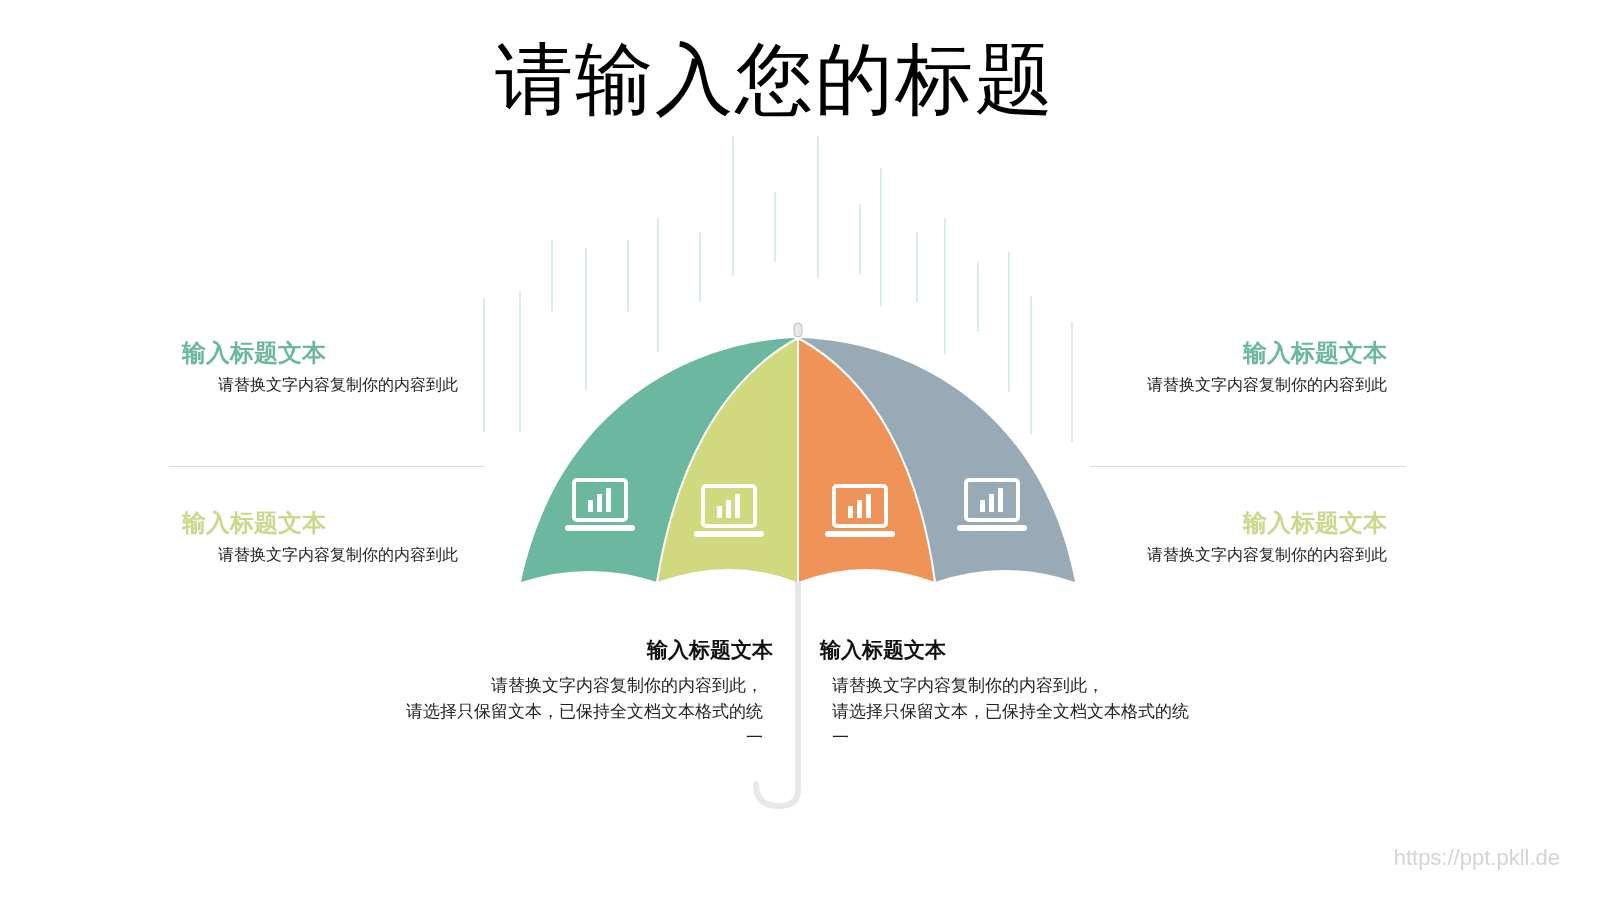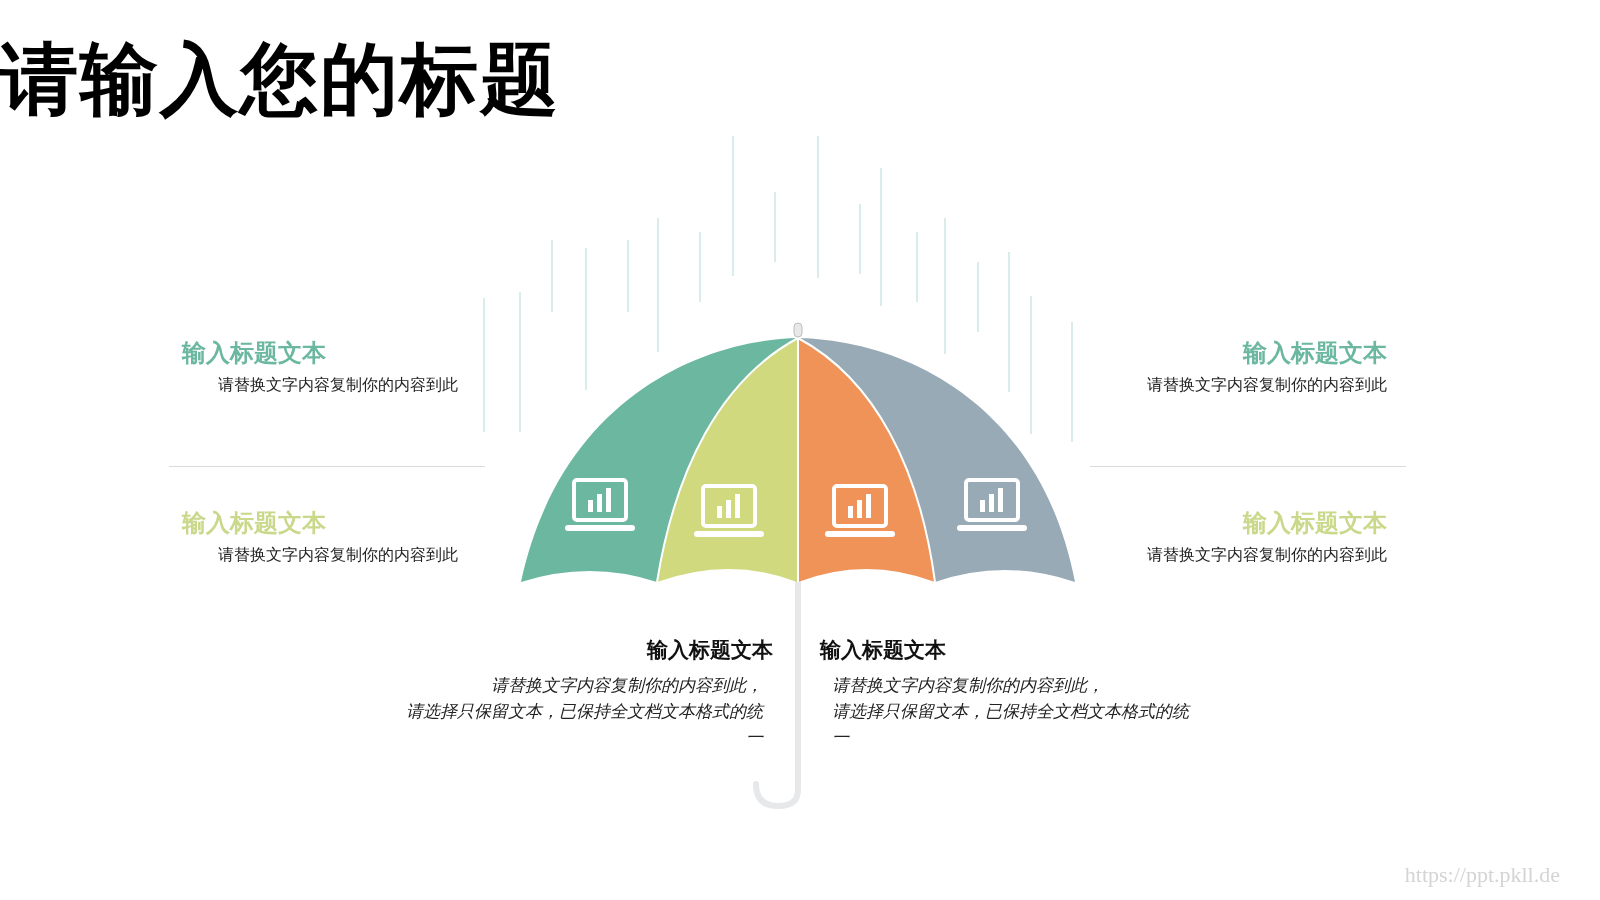--- a/index.html
+++ b/index.html
@@ -1,34 +1,34 @@
 <!DOCTYPE html>
 <html><head>
 <meta charset="utf-8">
 <style>
   html,body{margin:0;padding:0;}
   body{width:1600px;height:900px;background:#ffffff;position:relative;overflow:hidden;
        font-family:"DejaVu Sans","Liberation Sans",sans-serif;}
-  .title{position:absolute;left:0;top:28px;width:1550px;font-size:78px;font-weight:bold;
+  .title{position:absolute;left:0;top:28px;width:1550px;text-align:center;font-size:78px;font-weight:normal;
          color:#000;letter-spacing:2px;}
   .side{position:absolute;width:300px;}
   .side .h{font-size:24px;font-weight:bold;line-height:30px;}
   .side .d{font-size:16px;color:#222;margin-top:6px;line-height:22px;margin-left:36px;}
   .side.left{left:182px;text-align:left;}
   .side.right{left:1087px;text-align:right;}
   .divider{position:absolute;height:1px;background:#d8dcdc;top:466px;}
   .bottom{position:absolute;width:420px;}
   .bottom .h{font-size:21px;font-weight:bold;color:#111;line-height:28px;}
-  .bottom .d{font-size:17px;color:#222;line-height:26px;margin-top:8px;font-style:italic;}
+  .bottom .d{font-size:17px;color:#222;line-height:26px;margin-top:8px;}
   .bottom.left{left:355px;text-align:right;}
   .bottom.left .h{padding-right:2px;}
   .bottom.left .d{padding-right:12px;}
   .bottom.right{left:820px;text-align:left;}
   .bottom.right .d{padding-left:12px;}
-  .watermark{position:absolute;right:40px;bottom:12px;font-size:22px;color:#d4d4d4;font-family:Liberation Serif, serif;}
+  .watermark{position:absolute;right:40px;bottom:29px;font-size:22px;color:#d4d4d4;font-family:Liberation Sans, sans-serif;}
   svg.art{position:absolute;left:0;top:0;}
 </style>
 </head>
 <body>
 
 <svg class="art" width="1600" height="900" viewBox="0 0 1600 900">
 
   <g stroke="#cfe6e6" stroke-width="1.5">
     <line x1="484" y1="298" x2="484" y2="432"></line>
     <line x1="520" y1="292" x2="520" y2="432"></line>

